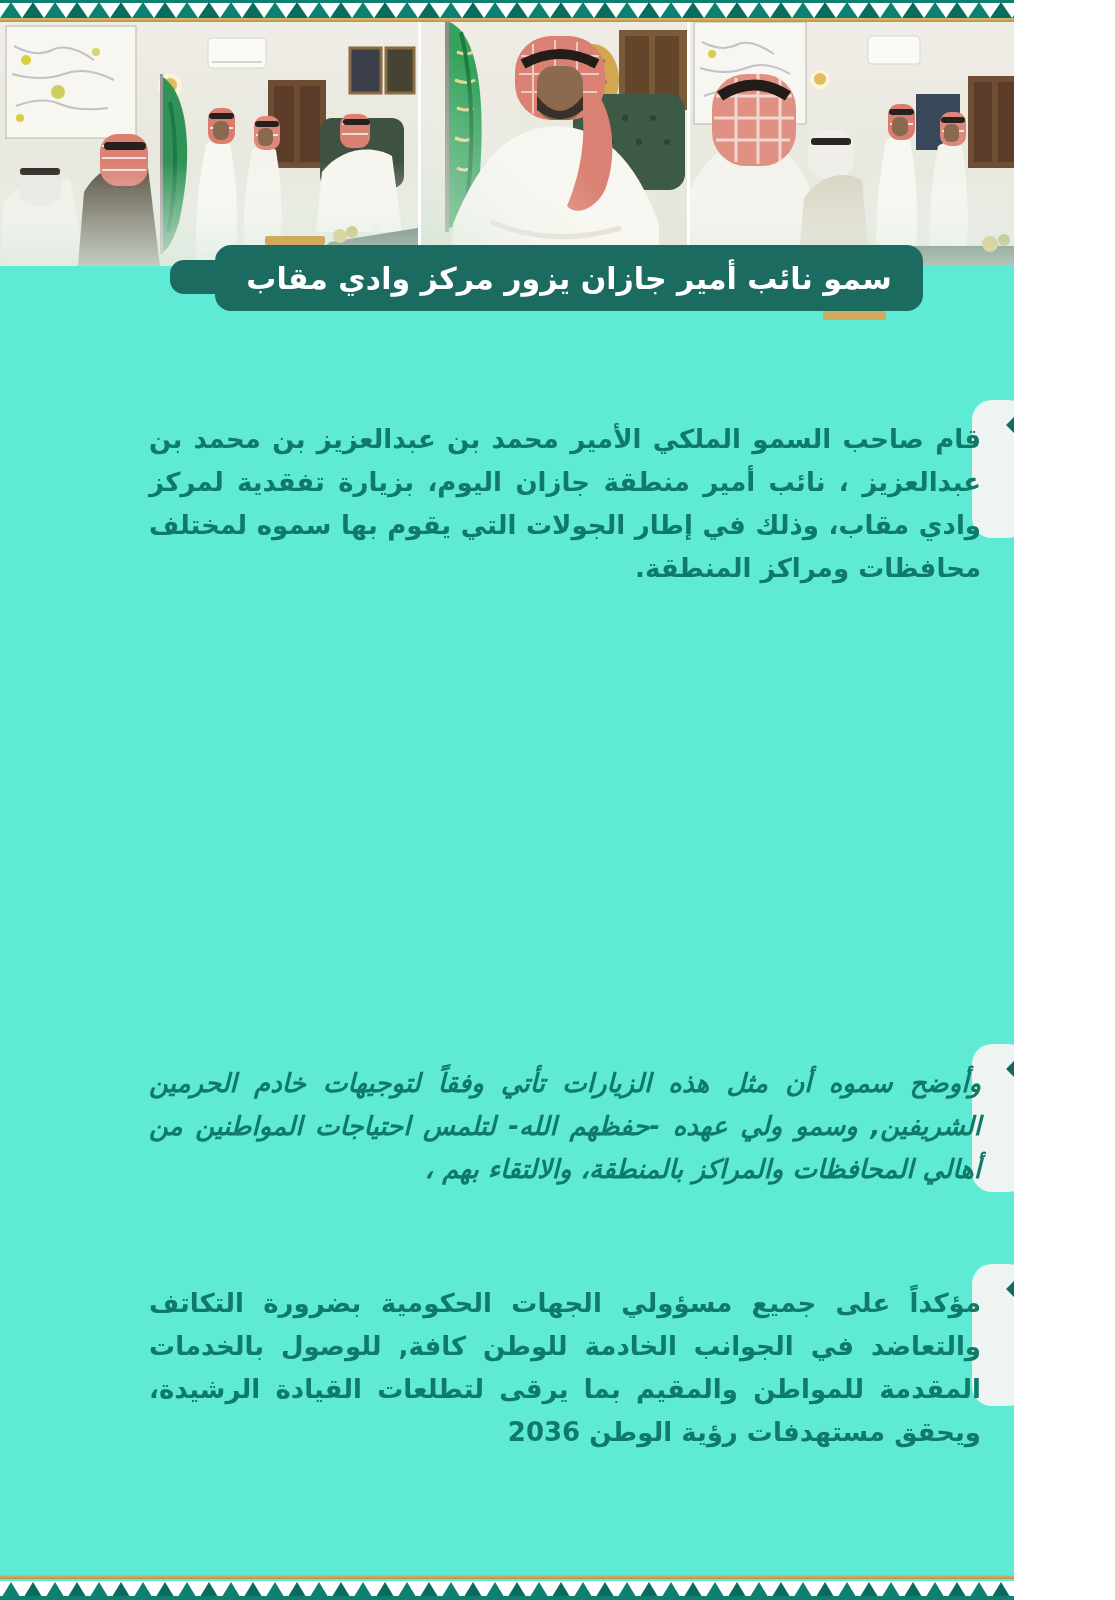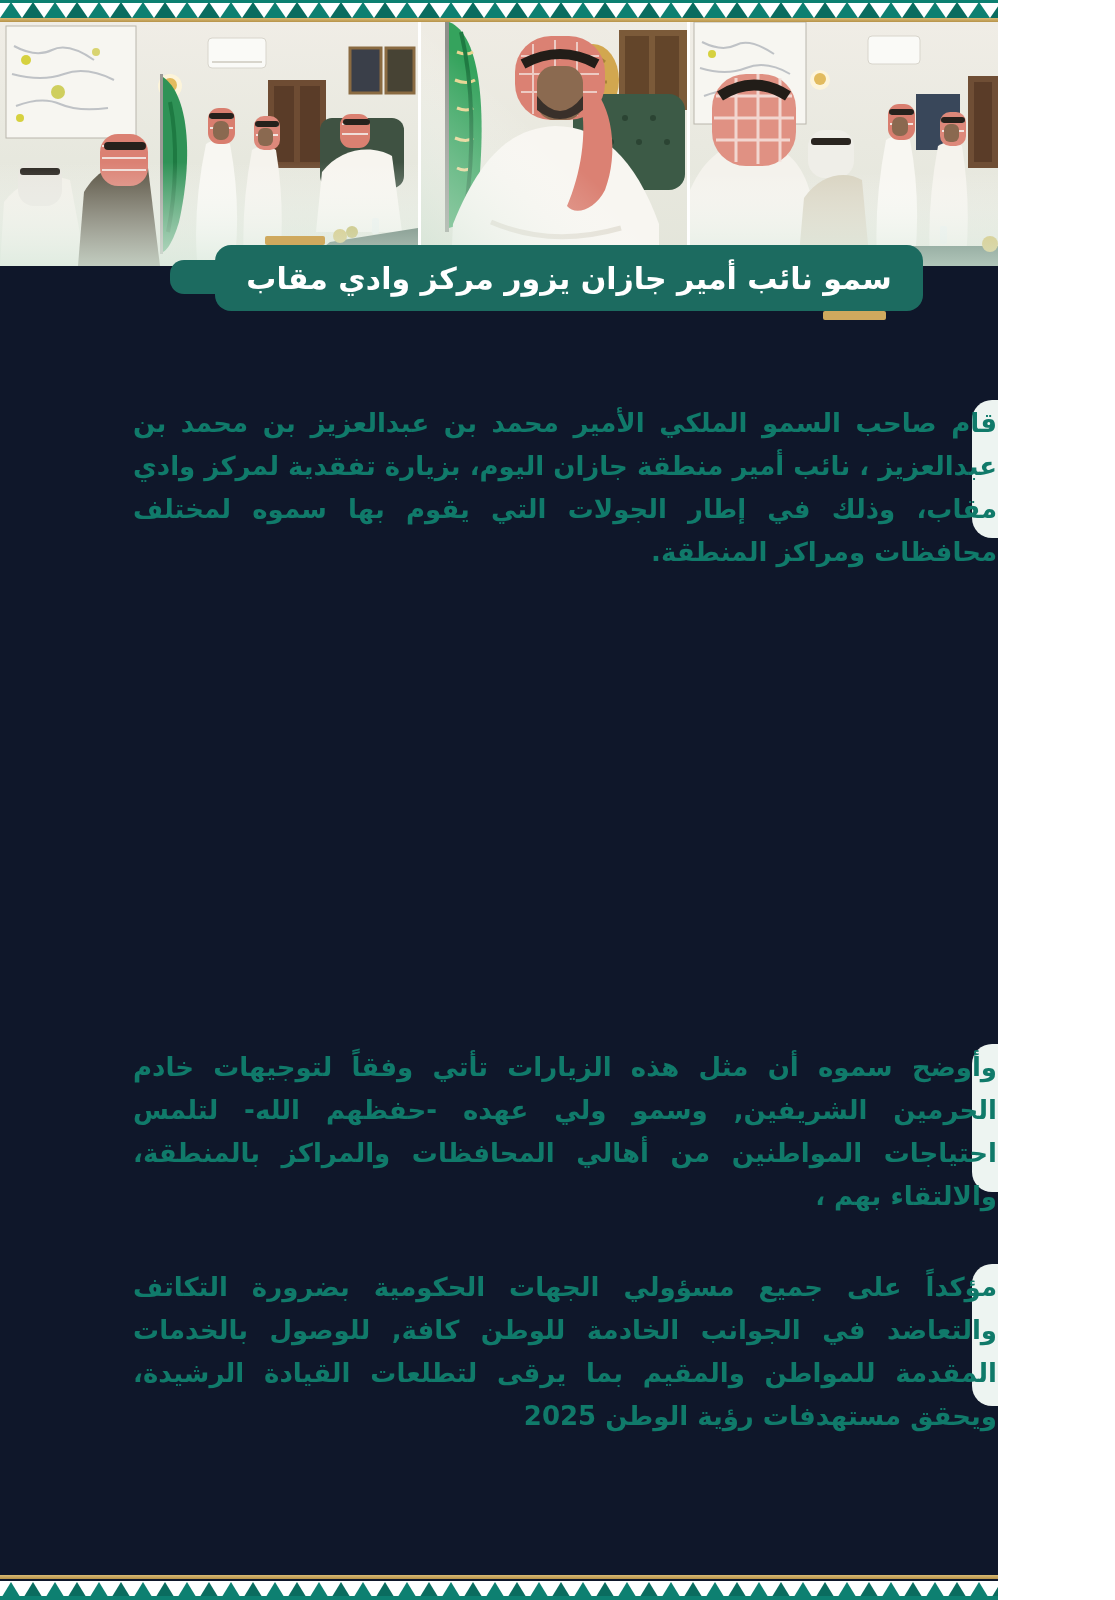--- a/index.html
+++ b/index.html
@@ -1,17 +1,17 @@
 <!DOCTYPE html>
 <html lang="ar"><head>
 <meta charset="utf-8">
 <style>
   html,body{margin:0;padding:0;background:#ffffff;}
-  .page{position:relative;width:998px;height:1600px;background:#0f172a;overflow:hidden;
-        font-family:"DejaVu Sans",sans-serif;}
+  .page{position:relative;width:998px;height:1600px;background:#5eead4;overflow:hidden;
+        font-family:"DejaVu Sans",sans-serif;padding-left:16px;}
 
   
   .border-top{position:absolute;top:0;left:0;width:1115px;height:18px;}
   .gold-line-top{position:absolute;top:18px;left:0;width:1115px;height:4px;
                  background:linear-gradient(#d8ba75,#b79349);}
   .gold-line-bottom{position:absolute;top:1575px;left:0;width:1115px;height:4px;
                  background:linear-gradient(#d8ba75,#b79349);}
   .border-bottom{position:absolute;top:1581px;left:0;width:1115px;height:19px;}
 
   
@@ -31,28 +31,28 @@
   .banner{position:absolute;left:215px;top:245px;width:708px;height:66px;background:#1c6b60;
           border-radius:16px;z-index:5;display:flex;align-items:center;justify-content:center;direction:rtl;}
   .banner-title{color:#ffffff;font-size:30px;font-weight:bold;letter-spacing:0;}
   .gold-bar{position:absolute;height:9px;background:#cfa95e;border-radius:2px;z-index:6;}
   .gold-bar.top{left:265px;top:236px;width:60px;}
   .gold-bar.bottom{left:823px;top:311px;width:63px;}
 
   
   .para{position:absolute;left:133px;width:864px;direction:rtl;text-align:justify;
         font-weight:bold;font-size:26px;line-height:43px;color:#107a6a;}
-  .para-text{position:relative;z-index:1;margin:0;}
+  .para-text{position:relative;z-index:1;margin:16px;}
   .accent{position:absolute;right:-31px;top:-2px;width:56px;background:#edf4f1;border-radius:20px;z-index:0;}
   .diamond{position:absolute;right:-26px;top:16px;width:14px;height:14px;background:#15695c;
            transform:rotate(45deg);z-index:2;}
   .p1{top:402px;}  .p1 .accent{height:138px;}
   .p2{top:641px;}  .p2 .accent{height:102px;}
   .p3{top:816px;}  .p3 .accent{height:138px;}
-  .p4{top:1046px;} .p4 .accent{height:148px;}
+  .p4{top:1046px;font-style:italic;} .p4 .accent{height:148px;}
   .p5{top:1266px;} .p5 .accent{height:142px;}
 </style>
 </head>
 <body>
 
 <div class="page">
 
   <div class="border-top">
     <svg width="1115" height="18" preserveAspectRatio="none" aria-hidden="true">
       <defs>
@@ -283,21 +283,21 @@
 
   <div class="para p4">
     <span class="accent"></span>
     <span class="diamond"></span>
     <p class="para-text">وأوضح سموه أن مثل هذه الزيارات تأتي وفقاً لتوجيهات خادم الحرمين الشريفين, وسمو ولي عهده -حفظهم الله- لتلمس احتياجات المواطنين من أهالي المحافظات والمراكز بالمنطقة، والالتقاء بهم ،</p>
   </div>
 
   <div class="para p5">
     <span class="accent"></span>
     <span class="diamond"></span>
-    <p class="para-text">مؤكداً على جميع مسؤولي الجهات الحكومية بضرورة التكاتف والتعاضد في الجوانب الخادمة للوطن كافة, للوصول بالخدمات المقدمة للمواطن والمقيم بما يرقى لتطلعات القيادة الرشيدة، ويحقق مستهدفات رؤية الوطن 2025</p>
+    <p class="para-text">مؤكداً على جميع مسؤولي الجهات الحكومية بضرورة التكاتف والتعاضد في الجوانب الخادمة للوطن كافة, للوصول بالخدمات المقدمة للمواطن والمقيم بما يرقى لتطلعات القيادة الرشيدة، ويحقق مستهدفات رؤية الوطن 2036</p>
   </div>
 
   <div class="gold-line-bottom"></div>
   <div class="border-bottom">
     <svg width="1115" height="19" preserveAspectRatio="none" aria-hidden="true">
       <defs>
         <pattern id="triBot" width="44" height="19" patternUnits="userSpaceOnUse">
           <rect width="44" height="19" fill="#ffffff"></rect>
           <polygon points="0,19 11,1 22,19" fill="#0d8071"></polygon>
           <polygon points="22,19 33,1 44,19" fill="#0a6c5f"></polygon>

